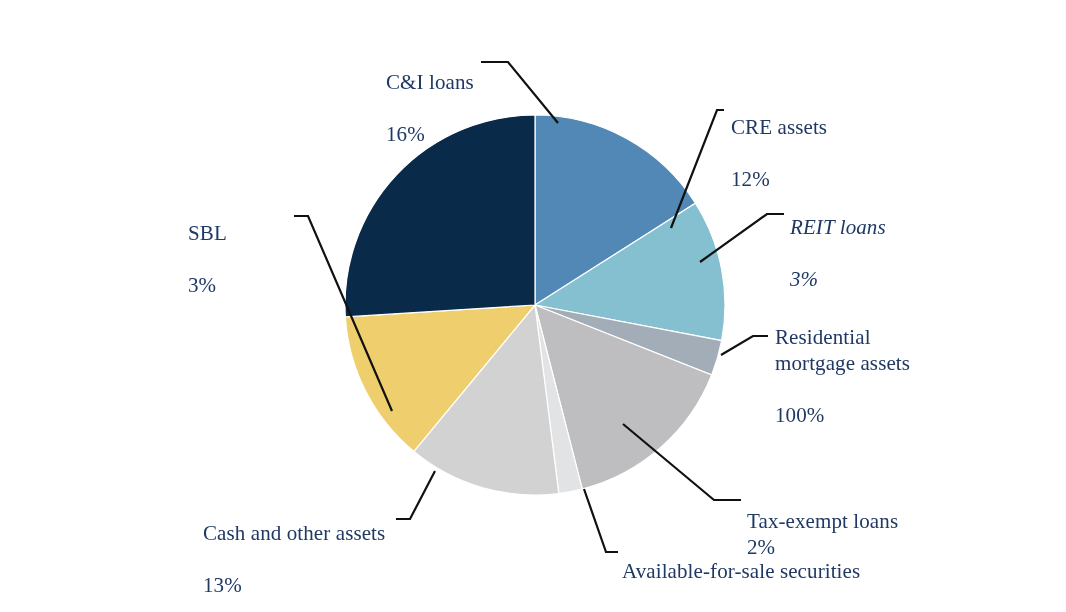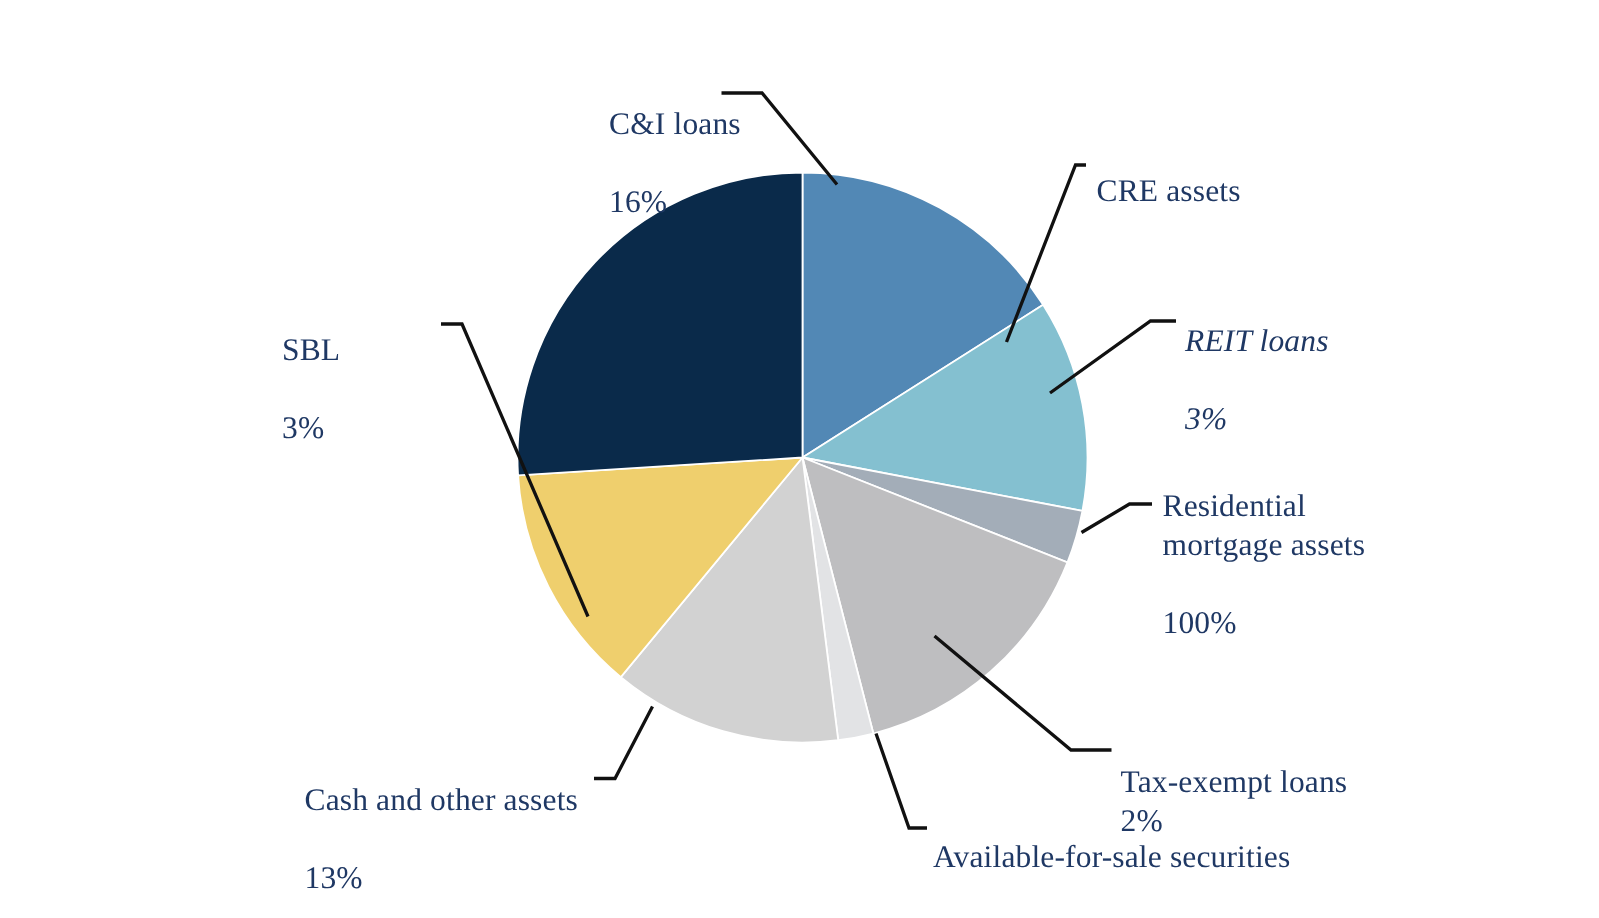--- a/index.html
+++ b/index.html
@@ -34,21 +34,21 @@
     font-family: "Liberation Serif", "DejaVu Serif", serif;
     font-size: 21px;
     line-height: 26px;
     white-space: pre-line;
     letter-spacing: 0.1px;
   }
   .pie-label .lbl-name { display: block; }
   .pie-label .lbl-val  { display: block; }
   .pie-label.inline .lbl-name,
   .pie-label.inline .lbl-val { display: inline; }
-  .lbl-ci    { left: 386px; top: 43px;  width: 210px; margin-left: 20px; }
+  .lbl-ci    { left: 386px; top: 43px;  width: 210px; }
   .lbl-cre   { left: 731px; top: 88px;  width: 200px; }
   .lbl-reit  { left: 790px; top: 188px; width: 200px; font-style: italic; }
   .lbl-resi  { left: 775px; top: 298px; width: 180px; }
   .lbl-tax   { left: 747px; top: 482px; width: 300px; }
   .lbl-afs   { left: 622px; top: 532px; width: 330px; }
   .lbl-cash  { left: 203px; top: 494px; width: 330px; }
   .lbl-sbl   { left: 188px; top: 194px; width: 160px; }
 </style>
 </head>
 <body>
@@ -78,20 +78,21 @@
     </g>
   </svg>
 
   <div class="pie-label lbl-ci">
     <span class="lbl-name">C&amp;I loans</span>
     <span class="lbl-val">16%</span>
   </div>
 
   <div class="pie-label lbl-cre">
     <span class="lbl-name">CRE assets</span>
+    <span class="lbl-val">12%</span>
   </div>
 
   <div class="pie-label lbl-reit">
     <span class="lbl-name">REIT loans</span>
     <span class="lbl-val">3%</span>
   </div>
 
   <div class="pie-label lbl-resi">
     <span class="lbl-name">Residential
 mortgage assets</span>

